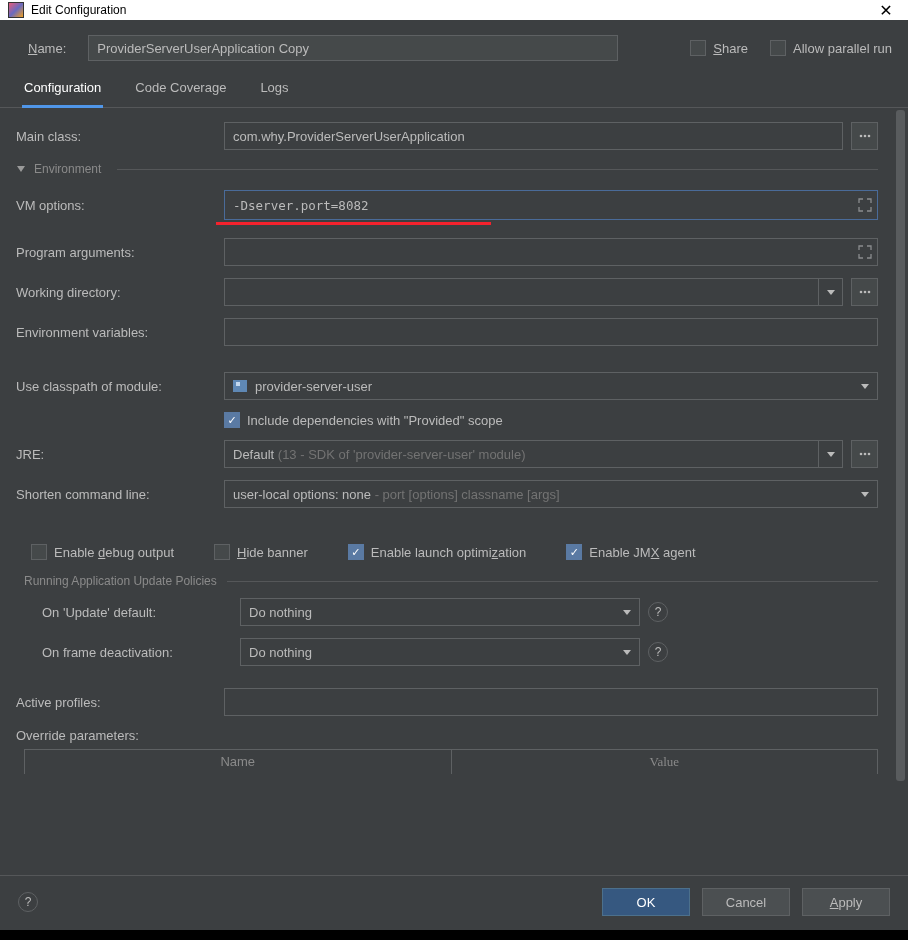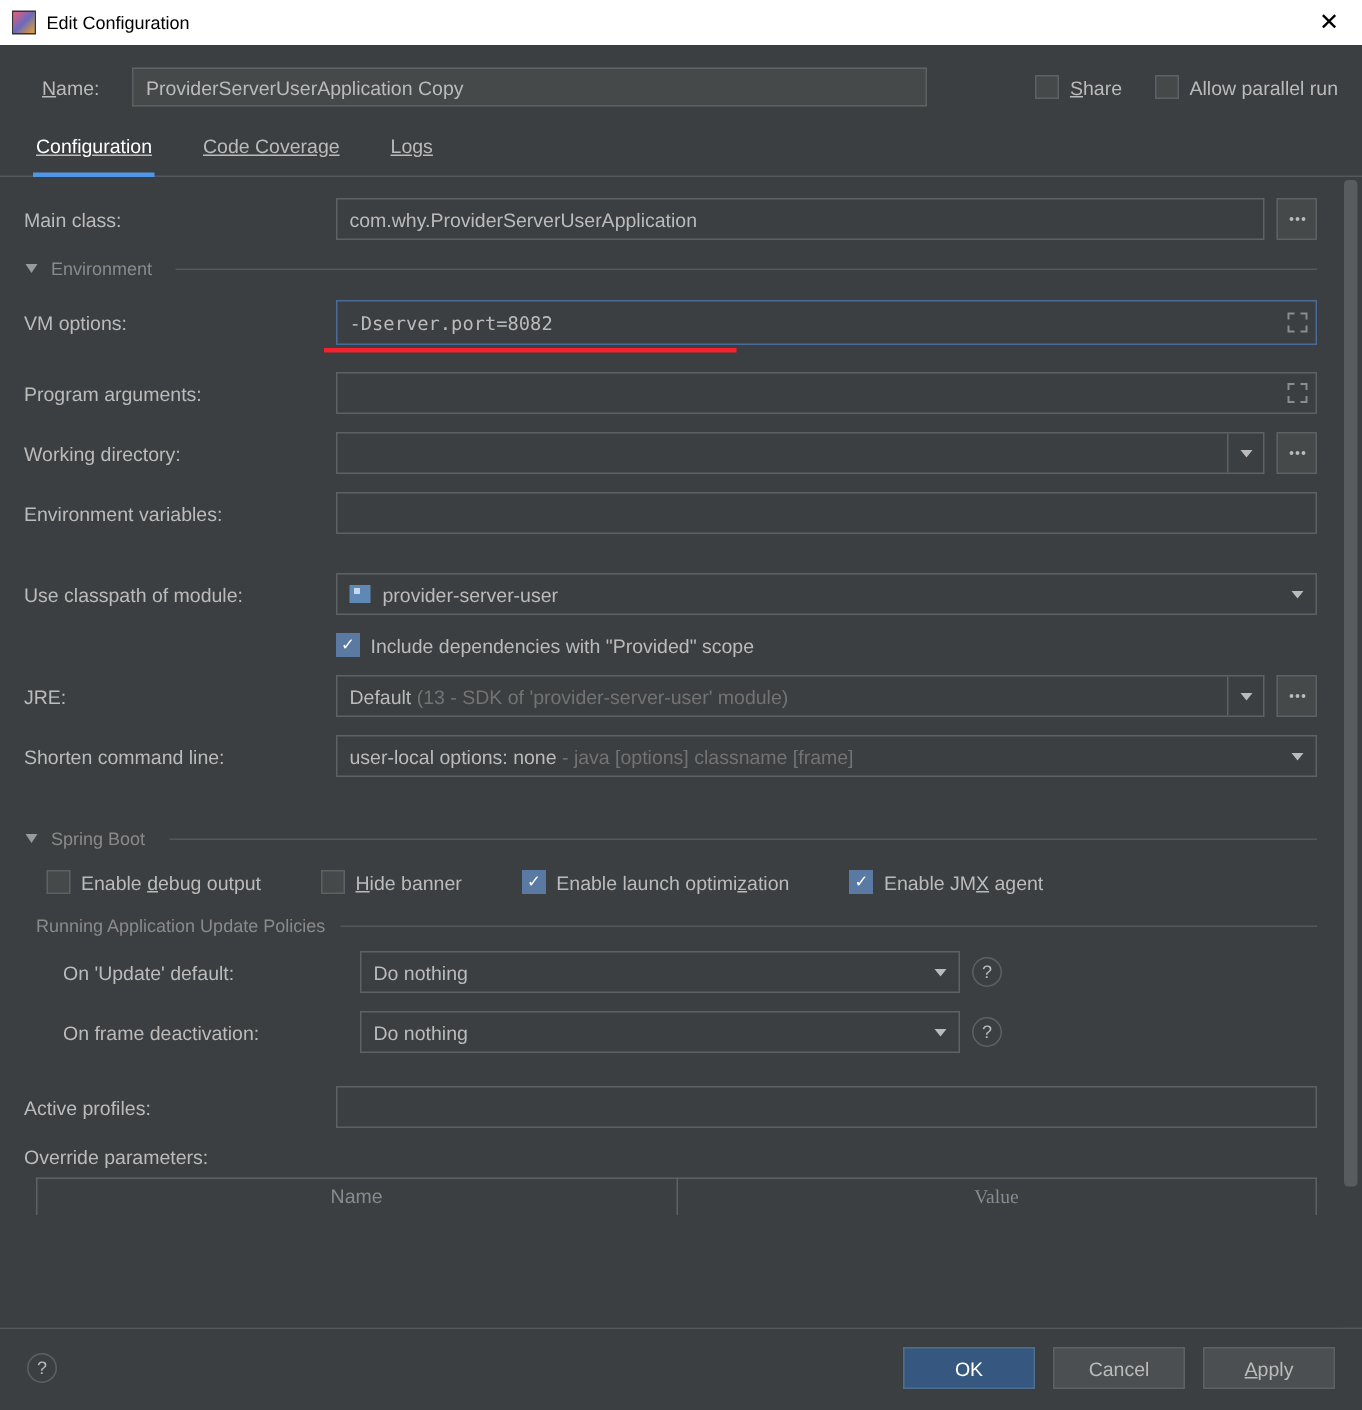--- a/index.html
+++ b/index.html
@@ -31,21 +31,21 @@
     padding: 0;
     font-family: "Segoe UI", Tahoma, sans-serif;
     font-size: 13px;
     background: #000;
     color: var(--fg);
   }
   body { width: 908px; height: 940px; position: relative; }
 
   
   .titlebar {
-    height: 30px;
+    height: 20px;
     background: var(--bg-titlebar);
     display: flex;
     align-items: center;
     padding-left: 8px;
     color: #000;
   }
   .title-icon {
     width: 16px; height: 16px;
     margin-right: 7px;
     position: relative;
@@ -95,21 +95,20 @@
   }
   .checkbox.checked { background: var(--accent-checked); border-color: var(--accent-checked); }
   .checkbox.checked::after { content:"✓"; color:#fff; font-size:11px; line-height:1; }
 
   
   .tabs {
     display: flex;
     gap: 30px;
     padding: 0 22px;
     border-bottom: 1px solid var(--border);
-    text-decoration: underline;
   }
   .tab { padding: 8px 2px 10px; color: var(--fg); cursor:pointer; position:relative; top:1px; }
   .tab.active {
     color: #fff;
     border-bottom: 3px solid var(--selected-tab);
   }
 
   
   .scroll-wrap { position: relative; flex: 1; overflow:hidden; }
   .scrollbar {
@@ -432,39 +431,32 @@
                 <circle cx="11" cy="7" r="1.3" fill="#bbb"></circle>
               </svg>
           </div>
         </div>
       </div>
 
       <div class="form-row">
         <div class="form-label">Shorten command line:</div>
         <div class="form-field">
           <div class="combo">
-            <span><span>user-local options: none</span><span class="dimtxt"> - java [options] classname [frame]</span></span>
+            <span><span>user-local options: none</span><span class="dimtxt"> - port [options] classname [args]</span></span>
             <span class="split noborder">
                 <svg class="caret" viewBox="0 0 10 10">
                   <polygon points="1,3 9,3 5,8" fill="#bbb"></polygon>
                 </svg>
               </span>
           </div>
         </div>
       </div>
 
       <div style="height:18px"></div>
 
-      <div class="section-header">
-        <svg class="tri" viewBox="0 0 10 10">
-            <polygon points="1,2 9,2 5,8" fill="#9a9a9a"></polygon>
-          </svg>
-        <span class="section-label">Spring Boot</span>
-        <span class="line"></span>
-      </div>
 
       <div class="check-grid">
         <label class="cb-row">
           <span class="checkbox"></span>
           <span>Enable <span class="underline-hotkey">d</span>ebug output</span>
         </label>
         <label class="cb-row">
           <span class="checkbox"></span>
           <span><span class="underline-hotkey">H</span>ide banner</span>
         </label>

